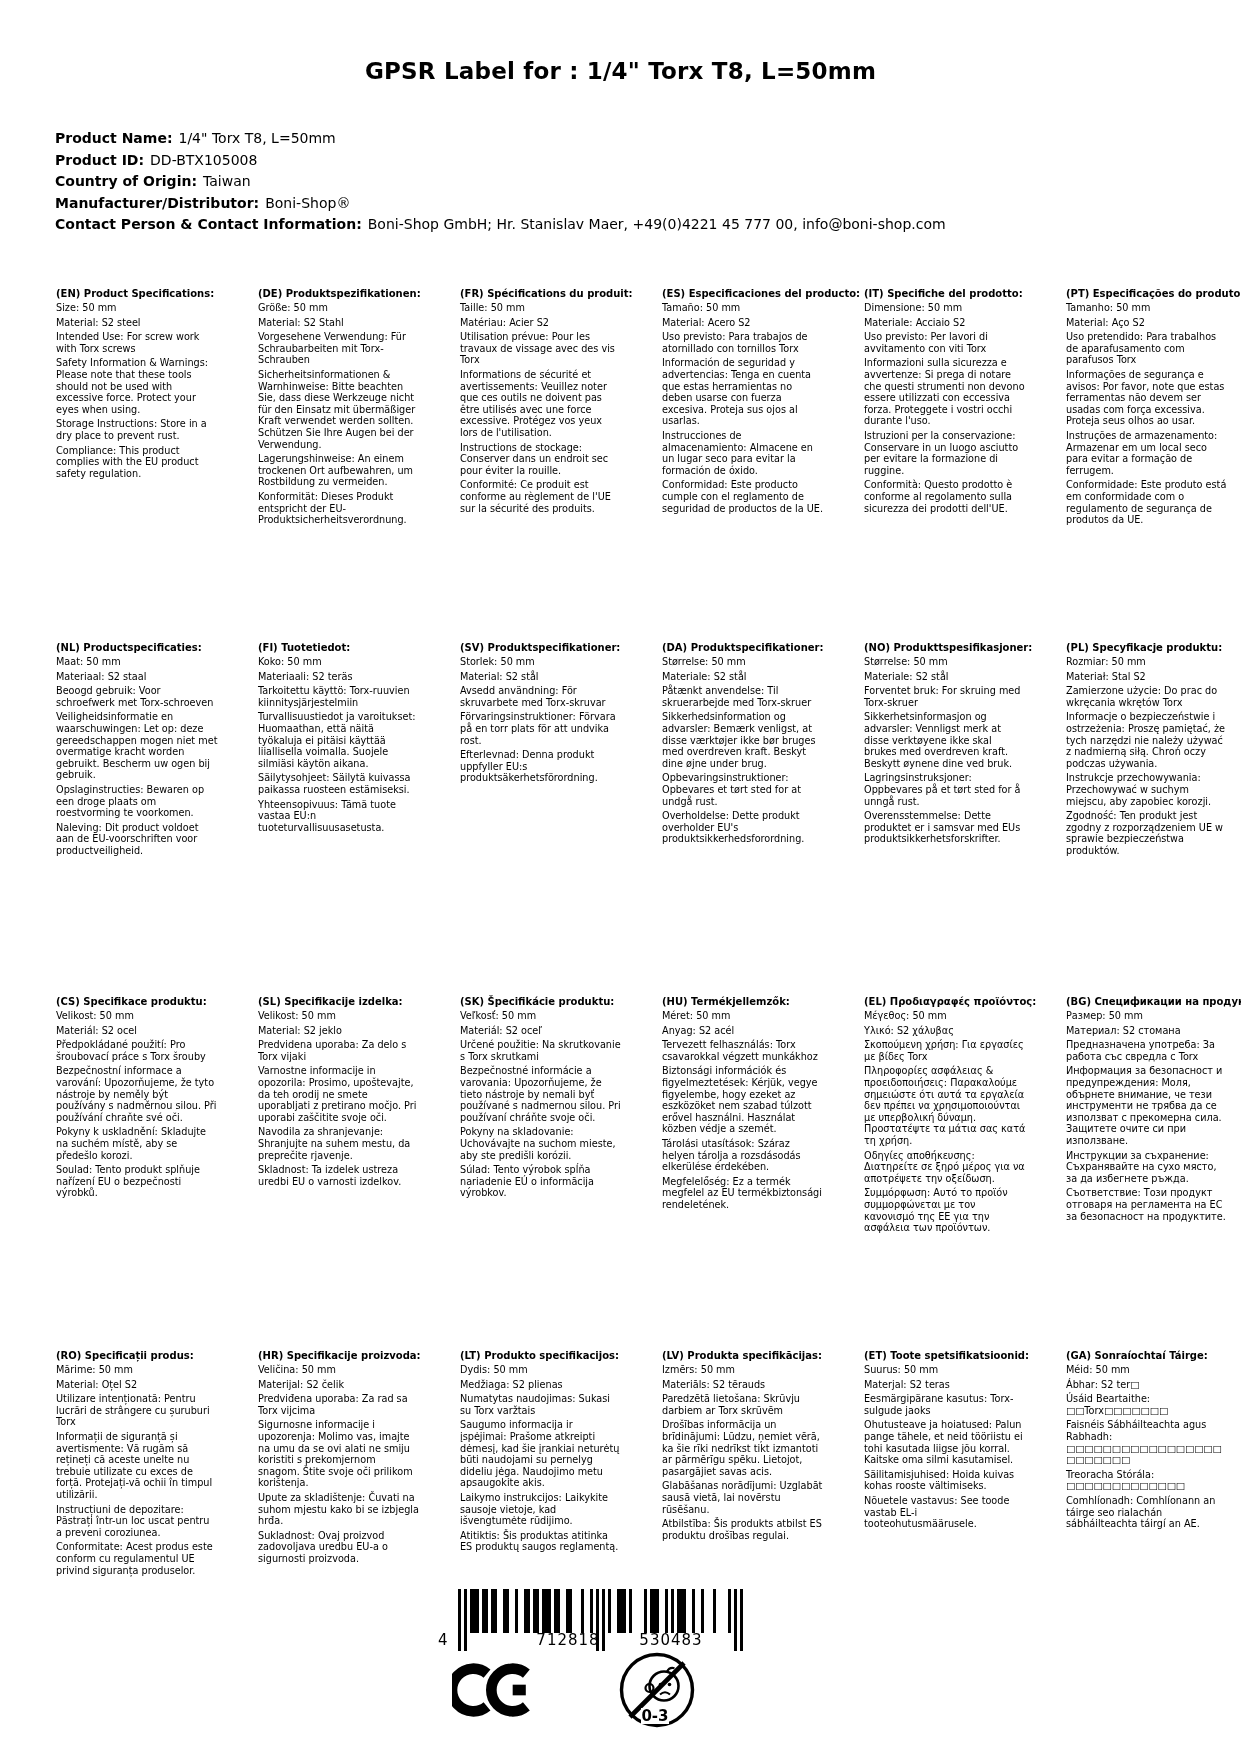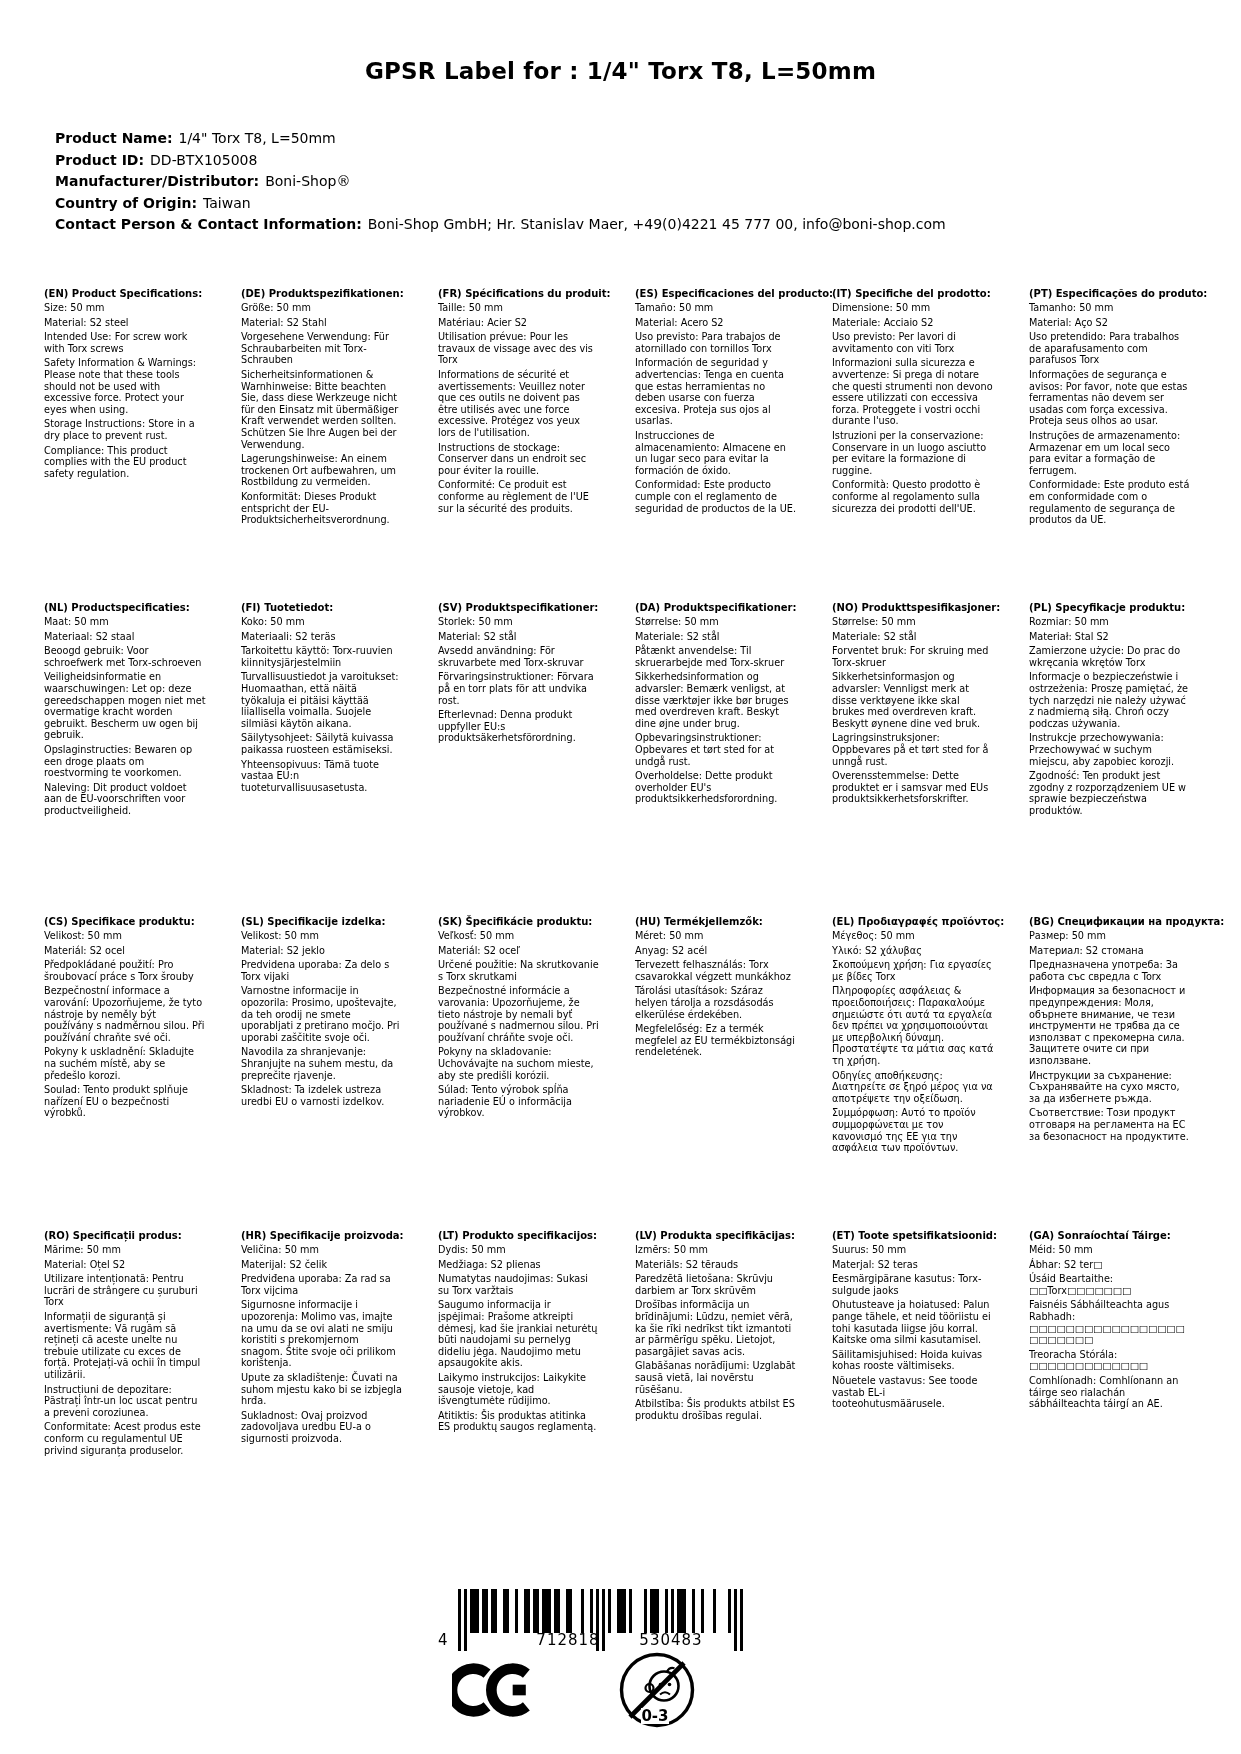--- a/index.html
+++ b/index.html
@@ -8,22 +8,22 @@
     font-family:"DejaVu Sans", sans-serif;color:#000;overflow:hidden;
   }
   .title{
     position:absolute;top:58px;left:0;width:100%;text-align:center;
     font-size:23px;font-weight:bold;letter-spacing:0.2px;
   }
   .info{position:absolute;left:55px;top:128px;font-size:14px;line-height:21.5px;white-space:nowrap;}
   .info .lbl{font-weight:bold;}
   .info .val{font-weight:normal;padding-left:6px;}
   .grid{
-    position:absolute;left:44px;top:287px;width:1150px;
-    display:grid;grid-template-columns:repeat(6,162px);column-gap:35px;grid-auto-rows:314px;
+    position:absolute;left:56px;top:287px;width:1150px;
+    display:grid;grid-template-columns:repeat(6,162px);column-gap:35px;grid-auto-rows:314px;gap:40px;
   }
   .spec-block{overflow:visible;}
   .spec-block h3{
     margin:0 0 2px 0;font-size:10px;font-weight:bold;line-height:13px;white-space:nowrap;
   }
   .spec-block p{
     margin:0 0 3px 0;font-size:9.7px;line-height:11.6px;overflow-wrap:break-word;
   }
   .barcode{position:absolute;left:458px;top:1589px;width:285px;height:66px;}
   .barcode .bar{position:absolute;top:0;background:#000;}
@@ -37,22 +37,22 @@
 </head>
 <body>
 
 <div class="page">
 
   <div class="title">GPSR Label for : 1/4" Torx T8, L=50mm</div>
 
   <div class="info" id="info">
       <div><span class="lbl">Product Name:</span><span class="val">1/4" Torx T8, L=50mm</span></div>
       <div><span class="lbl">Product ID:</span><span class="val">DD-BTX105008</span></div>
+      <div><span class="lbl">Country of Origin:</span><span class="val">Taiwan</span></div>
       <div><span class="lbl">Manufacturer/Distributor:</span><span class="val">Boni-Shop®</span></div>
-      <div><span class="lbl">Country of Origin:</span><span class="val">Taiwan</span></div>
       <div><span class="lbl">Contact Person &amp; Contact Information:</span><span class="val">Boni-Shop GmbH; Hr. Stanislav Maer, +49(0)4221 45 777 00, info@boni-shop.com</span></div>
     </div>
 
   <div class="grid" id="spec-grid">
       <div class="spec-block">
         <h3>(EN) Product Specifications:</h3>
         <p>Size: 50 mm</p>
         <p>Material: S2 steel</p>
         <p>Intended Use: For screw work with Torx screws</p>
         <p>Safety Information &amp; Warnings: Please note that these tools should not be used with excessive force. Protect your eyes when using.</p>
@@ -182,20 +182,21 @@
         <p>Určené použitie: Na skrutkovanie s Torx skrutkami</p>
         <p>Bezpečnostné informácie a varovania: Upozorňujeme, že tieto nástroje by nemali byť používané s nadmernou silou. Pri používaní chráňte svoje oči.</p>
         <p>Pokyny na skladovanie: Uchovávajte na suchom mieste, aby ste predišli korózii.</p>
         <p>Súlad: Tento výrobok spĺňa nariadenie EÚ o informācija výrobkov.</p>
       </div>
       <div class="spec-block">
         <h3>(HU) Termékjellemzők:</h3>
         <p>Méret: 50 mm</p>
         <p>Anyag: S2 acél</p>
         <p>Tervezett felhasználás: Torx csavarokkal végzett munkákhoz</p>
+        <p>Biztonsági információk és figyelmeztetések: Kérjük, vegye figyelembe, hogy ezeket az eszközöket nem szabad túlzott erővel használni. Használat közben védje a szemét.</p>
         <p>Tárolási utasítások: Száraz helyen tárolja a rozsdásodás elkerülése érdekében.</p>
         <p>Megfelelőség: Ez a termék megfelel az EU termékbiztonsági rendeletének.</p>
       </div>
       <div class="spec-block">
         <h3>(EL) Προδιαγραφές προϊόντος:</h3>
         <p>Μέγεθος: 50 mm</p>
         <p>Υλικό: S2 χάλυβας</p>
         <p>Σκοπούμενη χρήση: Για εργασίες με βίδες Torx</p>
         <p>Πληροφορίες ασφάλειας &amp; προειδοποιήσεις: Παρακαλούμε σημειώστε ότι αυτά τα εργαλεία δεν πρέπει να χρησιμοποιούνται με υπερβολική δύναμη. Προστατέψτε τα μάτια σας κατά τη χρήση.</p>
         <p>Οδηγίες αποθήκευσης: Διατηρείτε σε ξηρό μέρος για να αποτρέψετε την οξείδωση.</p>

